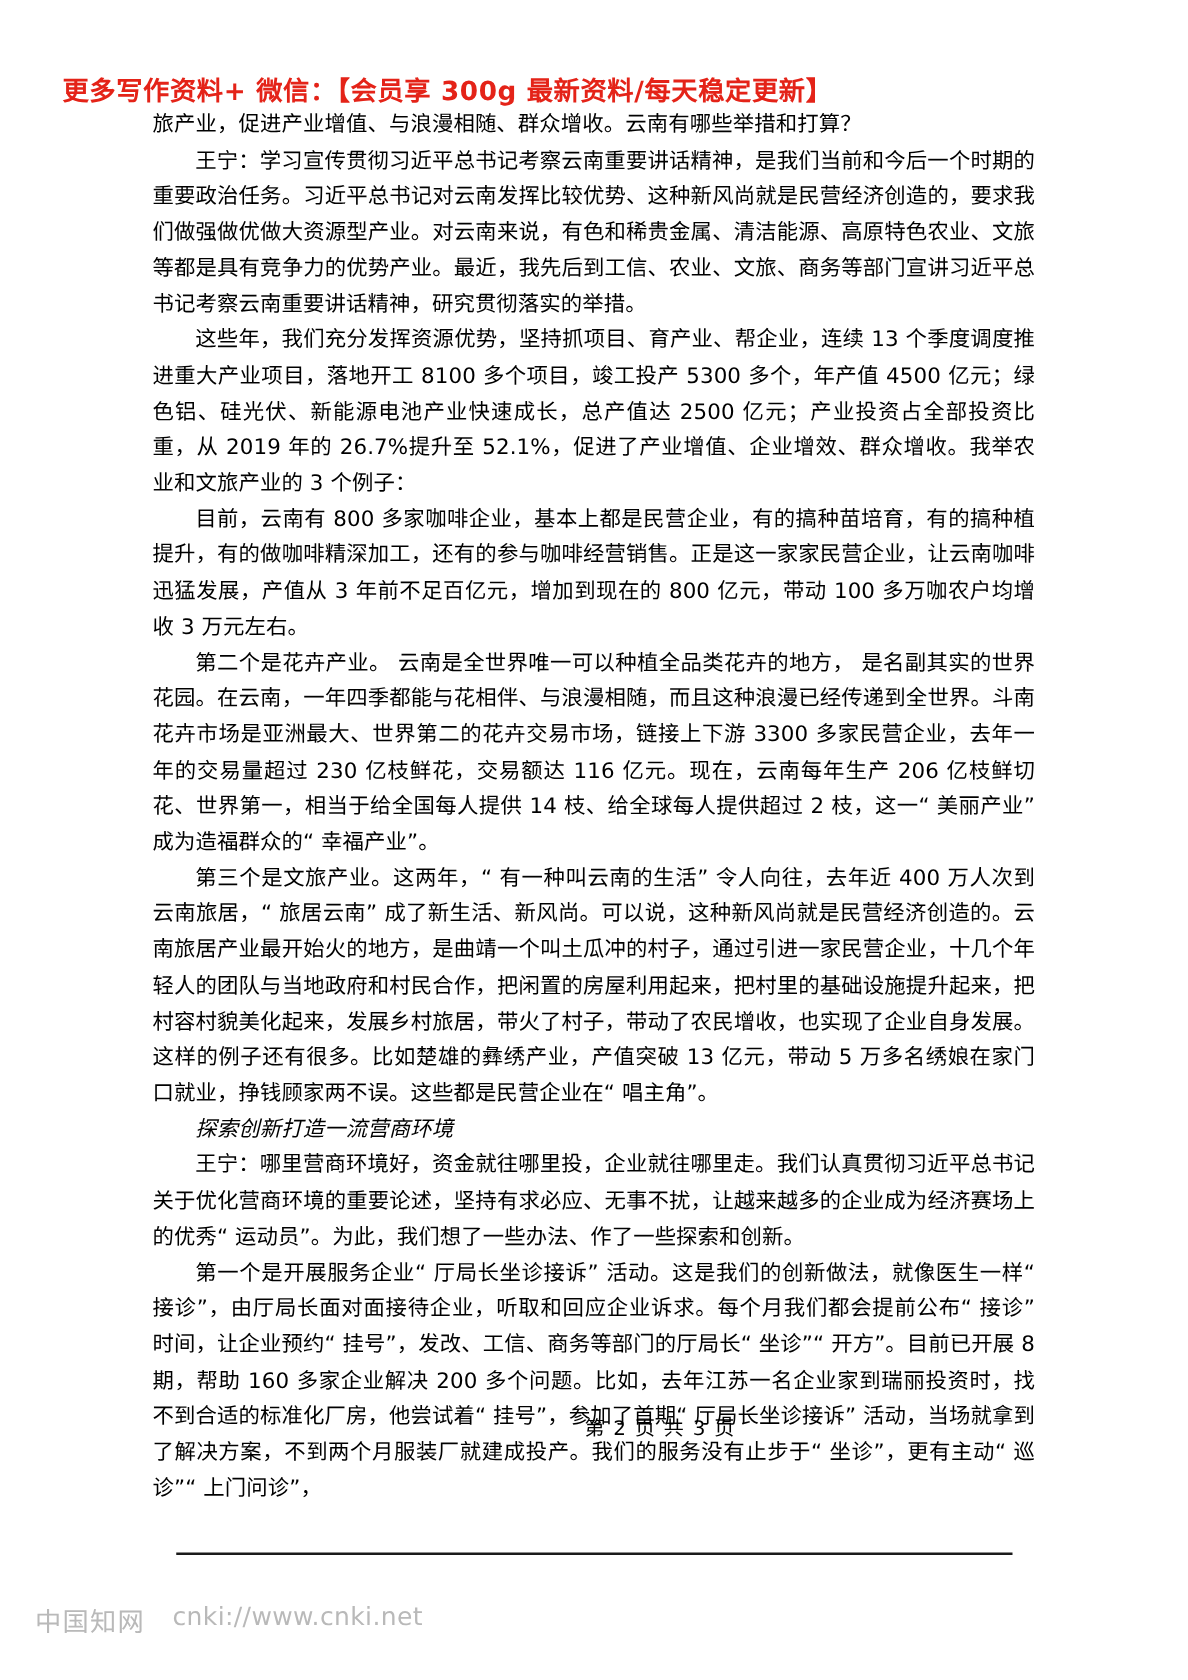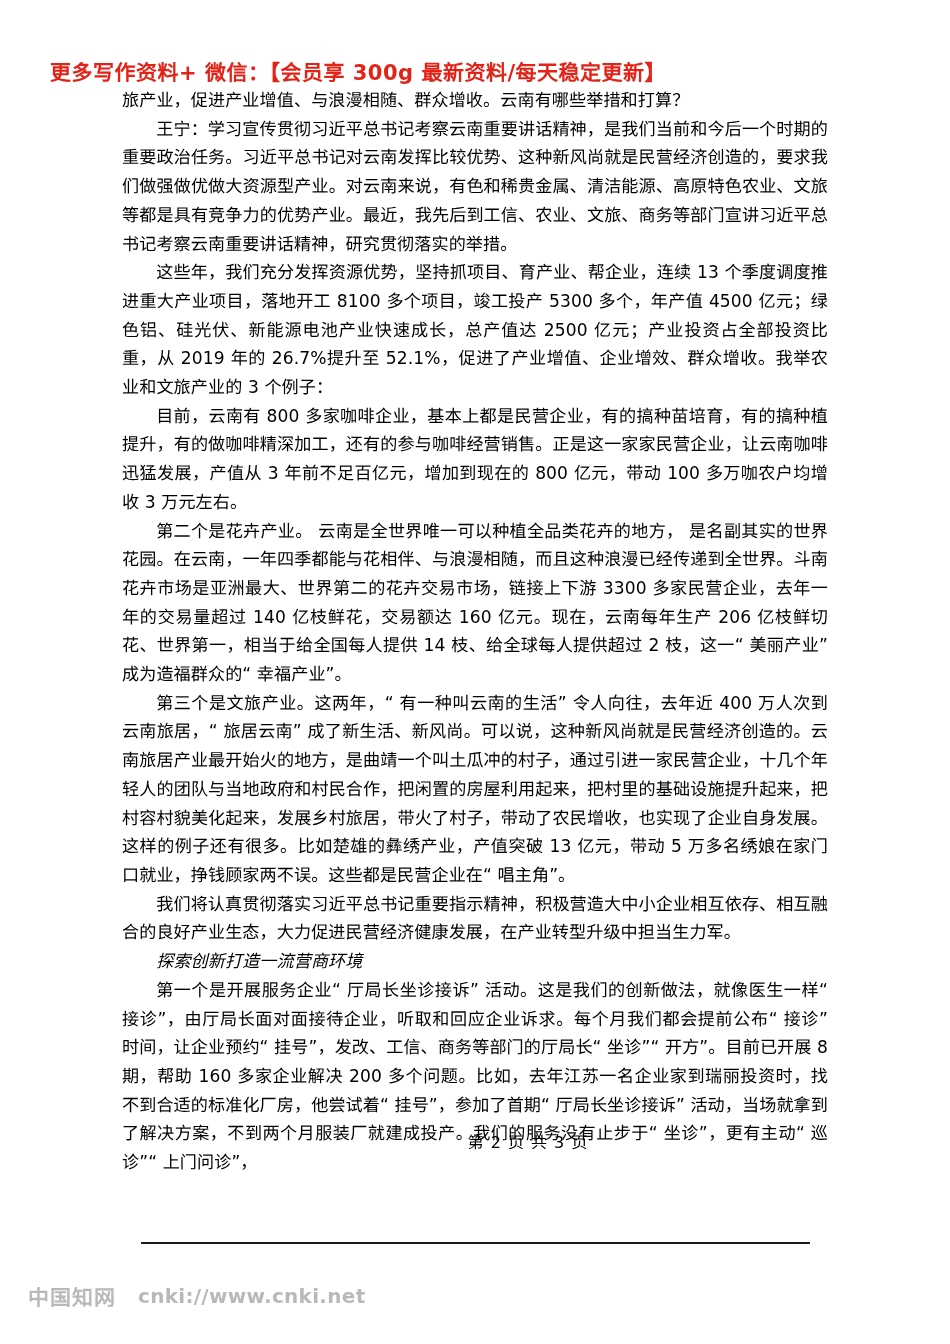--- a/index.html
+++ b/index.html
@@ -89,24 +89,23 @@
     height: 2px;
     background: #1a1a1a;
   }
 
   
   .cnki-footer {
     position: absolute;
     left: 28px;
     top: 1281px;
     display: flex;
-    align-items: center;
+    align-items: flex-start;
     color: #b9b9b9;
     white-space: nowrap;
-    font-weight: bold;
   }
   .cnki-name {
     font-size: 21px;
     letter-spacing: 1px;
   }
   .cnki-url {
     font-size: 20px;
     margin-left: 22px;
     letter-spacing: 0.3px;
   }
@@ -118,24 +117,24 @@
 
   <div class="promo-banner">
     <span class="promo-text" style="color: rgb(228, 35, 24);">更多写作资料+ 微信：【会员享 300g 最新资料/每天稳定更新】</span>
   </div>
 
   <div class="doc-body">
       <p class="para">旅产业，促进产业增值、与浪漫相随、群众增收。云南有哪些举措和打算？</p>
       <p class="para indent">王宁：学习宣传贯彻习近平总书记考察云南重要讲话精神，是我们当前和今后一个时期的重要政治任务。习近平总书记对云南发挥比较优势、这种新风尚就是民营经济创造的，要求我们做强做优做大资源型产业。对云南来说，有色和稀贵金属、清洁能源、高原特色农业、文旅等都是具有竞争力的优势产业。最近，我先后到工信、农业、文旅、商务等部门宣讲习近平总书记考察云南重要讲话精神，研究贯彻落实的举措。</p>
       <p class="para indent">这些年，我们充分发挥资源优势，坚持抓项目、育产业、帮企业，连续 13 个季度调度推进重大产业项目，落地开工 8100 多个项目，竣工投产 5300 多个，年产值 4500 亿元；绿色铝、硅光伏、新能源电池产业快速成长，总产值达 2500 亿元；产业投资占全部投资比重，从 2019 年的 26.7%提升至 52.1%，促进了产业增值、企业增效、群众增收。我举农业和文旅产业的 3 个例子：</p>
       <p class="para indent">目前，云南有 800 多家咖啡企业，基本上都是民营企业，有的搞种苗培育，有的搞种植提升，有的做咖啡精深加工，还有的参与咖啡经营销售。正是这一家家民营企业，让云南咖啡迅猛发展，产值从 3 年前不足百亿元，增加到现在的 800 亿元，带动 100 多万咖农户均增收 3 万元左右。</p>
-      <p class="para indent">第二个是花卉产业。 云南是全世界唯一可以种植全品类花卉的地方， 是名副其实的世界花园。在云南，一年四季都能与花相伴、与浪漫相随，而且这种浪漫已经传递到全世界。斗南花卉市场是亚洲最大、世界第二的花卉交易市场，链接上下游 3300 多家民营企业，去年一年的交易量超过 140 亿枝鲜花，交易额达 160 亿元。现在，云南每年生产 206 亿枝鲜切花、世界第一，相当于给全国每人提供 14 枝、给全球每人提供超过 2 枝，这一“ 美丽产业” 成为造福群众的“ 幸福产业”。</p>
+      <p class="para indent">第二个是花卉产业。 云南是全世界唯一可以种植全品类花卉的地方， 是名副其实的世界花园。在云南，一年四季都能与花相伴、与浪漫相随，而且这种浪漫已经传递到全世界。斗南花卉市场是亚洲最大、世界第二的花卉交易市场，链接上下游 3300 多家民营企业，去年一年的交易量超过 230 亿枝鲜花，交易额达 116 亿元。现在，云南每年生产 206 亿枝鲜切花、世界第一，相当于给全国每人提供 14 枝、给全球每人提供超过 2 枝，这一“ 美丽产业” 成为造福群众的“ 幸福产业”。</p>
       <p class="para indent">第三个是文旅产业。这两年，“ 有一种叫云南的生活” 令人向往，去年近 400 万人次到云南旅居，“ 旅居云南” 成了新生活、新风尚。可以说，这种新风尚就是民营经济创造的。云南旅居产业最开始火的地方，是曲靖一个叫土瓜冲的村子，通过引进一家民营企业，十几个年轻人的团队与当地政府和村民合作，把闲置的房屋利用起来，把村里的基础设施提升起来，把村容村貌美化起来，发展乡村旅居，带火了村子，带动了农民增收，也实现了企业自身发展。这样的例子还有很多。比如楚雄的彝绣产业，产值突破 13 亿元，带动 5 万多名绣娘在家门口就业，挣钱顾家两不误。这些都是民营企业在“ 唱主角”。</p>
-      <p class="para indent">我们将认真贯彻落实习近平总书记重要指示精神，积极营造大中小企业相互依存、相互融合的良好产业生态，大力促进民营经济健康发展，在产业转型升级中担当生力军。</p>
       <p class="para indent heading">探索创新打造一流营商环境</p>
+      <p class="para indent">王宁：哪里营商环境好，资金就往哪里投，企业就往哪里走。我们认真贯彻习近平总书记关于优化营商环境的重要论述，坚持有求必应、无事不扰，让越来越多的企业成为经济赛场上的优秀“ 运动员”。为此，我们想了一些办法、作了一些探索和创新。</p>
       <p class="para indent">第一个是开展服务企业“ 厅局长坐诊接诉” 活动。这是我们的创新做法，就像医生一样“ 接诊”，由厅局长面对面接待企业，听取和回应企业诉求。每个月我们都会提前公布“ 接诊” 时间，让企业预约“ 挂号”，发改、工信、商务等部门的厅局长“ 坐诊”“ 开方”。目前已开展 8 期，帮助 160 多家企业解决 200 多个问题。比如，去年江苏一名企业家到瑞丽投资时，找不到合适的标准化厂房，他尝试着“ 挂号”，参加了首期“ 厅局长坐诊接诉” 活动，当场就拿到了解决方案，不到两个月服装厂就建成投产。我们的服务没有止步于“ 坐诊”，更有主动“ 巡诊”“ 上门问诊”，</p>
     </div>
 
   <div class="page-number">
     <span class="pn-inner">第 2 页 共 3 页</span>
   </div>
 
   <div class="footer-divider"></div>
 
   <div class="cnki-footer" style="color: rgb(185, 185, 185);">

